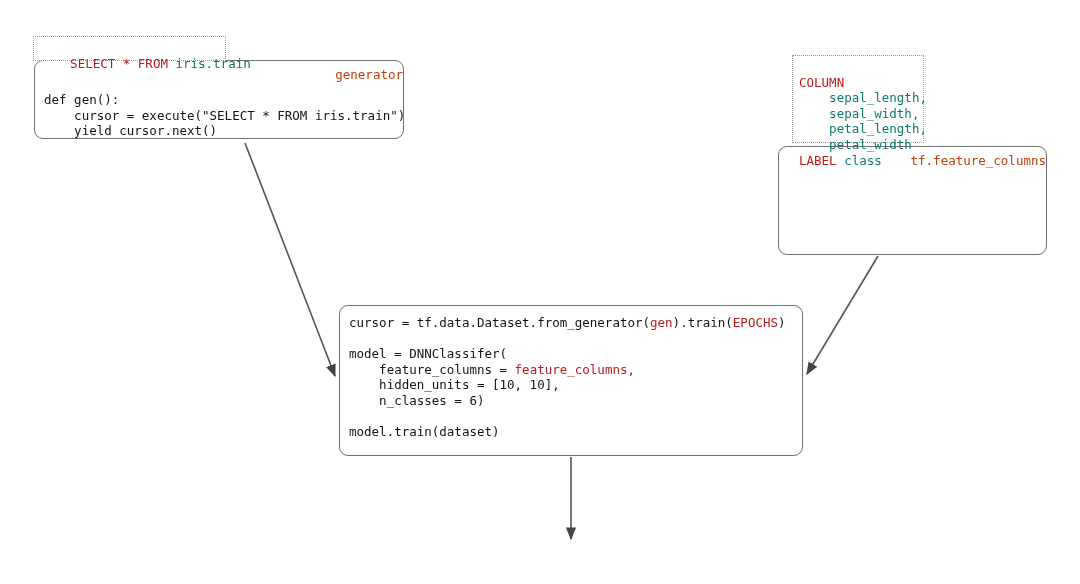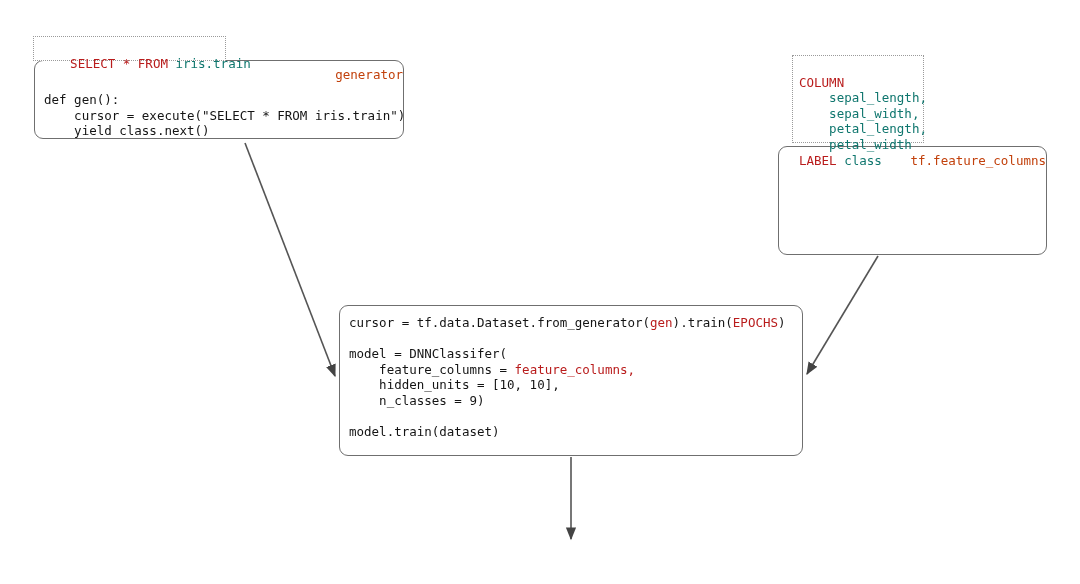--- a/index.html
+++ b/index.html
@@ -88,21 +88,21 @@
   </svg>
 
   <div class="sql-box" style="left:33px; top:36px; width:193px; height:25px;">
     <span class="kw">SELECT * FROM </span><span class="blk">iris.train</span>
   </div>
 
   <div class="code-box" style="left:34px; top:60px; width:370px; height:79px;">
     <div class="code-title">generator</div>
     <div class="code-body"><span>def gen():</span>
 <span>    cursor = execute("SELECT * FROM iris.train")</span>
-<span>    yield class.next()</span></div>
+<span>    yield cursor.next()</span></div>
   </div>
 
   <div class="sql-box" style="left:768px; top:55px; width:132px; height:88px;margin-left:24px;">
 <span class="kw">COLUMN</span>
 <span class="blk">    sepal_length,</span>
 <span class="blk">    sepal_width,</span>
 <span class="blk">    petal_length,</span>
 <span class="blk">    petal_width</span>
 <span class="kw">LABEL </span><span class="blk">class</span></div>
 
@@ -110,19 +110,19 @@
     <div class="code-title">tf.feature_columns</div>
   </div>
 
 
   <div class="code-box" style="left:339px; top:305px; width:464px; height:151px;">
     <div class="code-body"><span><span>cursor = tf.data.Dataset.from_generator(</span><span class="kw">gen</span><span>).train(</span><span class="kw">EPOCHS</span><span>)</span></span>
 
 <span>model = DNNClassifer(</span>
 <span><span>    feature_columns = </span><span class="kw">feature_columns,</span></span>
 <span>    hidden_units = [10, 10],</span>
-<span>    n_classes = 9)</span>
+<span>    n_classes = 6)</span>
 
 <span>model.train(dataset)</span></div>
   </div>
 
 
 </div>
 
 </body></html>

